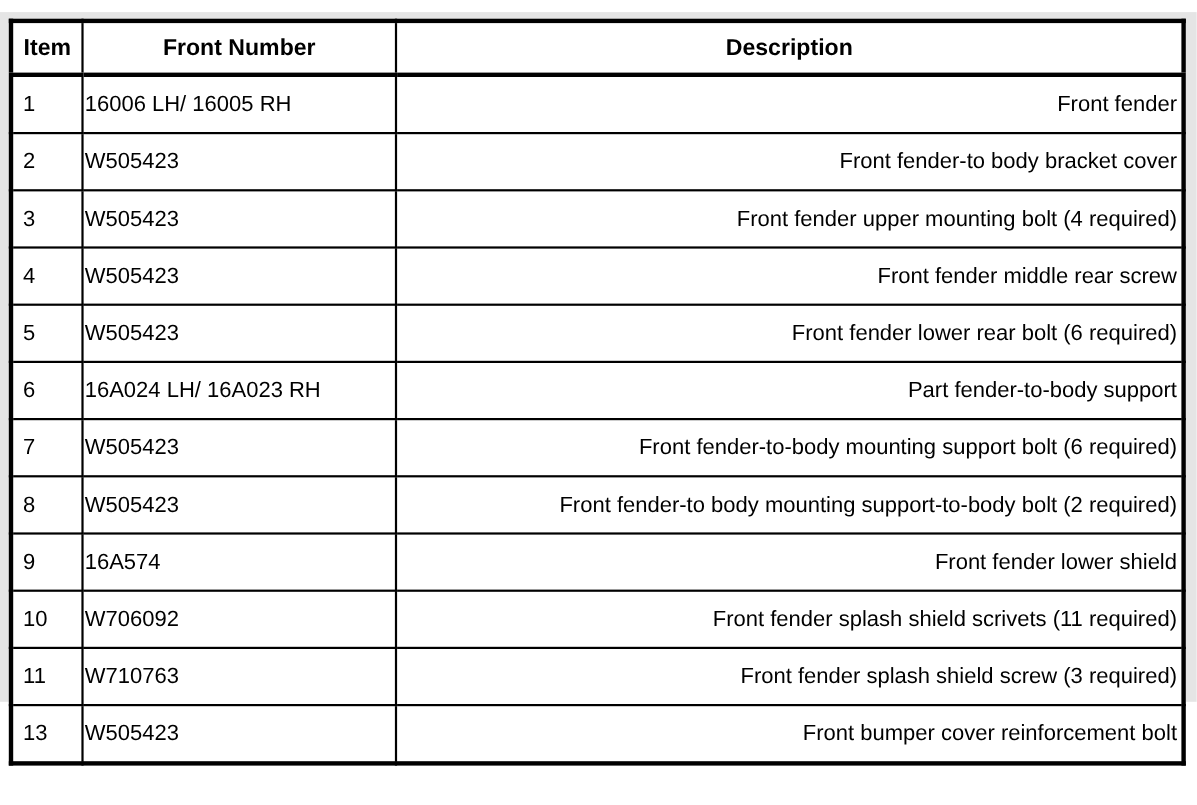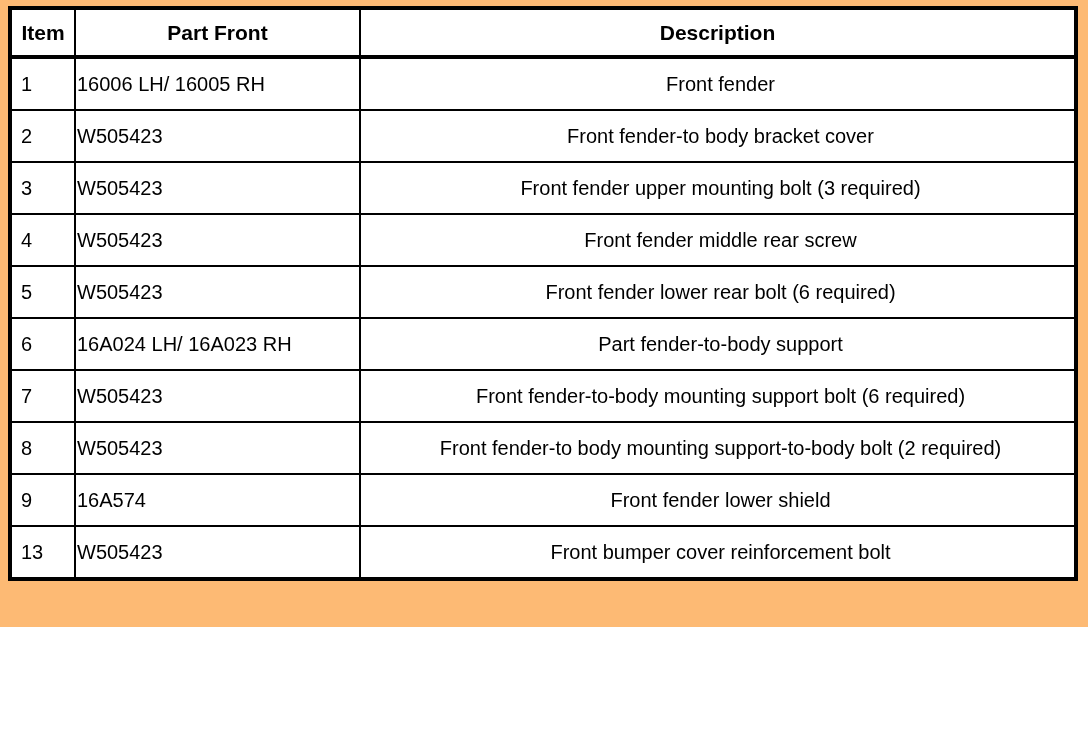--- a/index.html
+++ b/index.html
@@ -12,21 +12,22 @@
     height: 732px;
     overflow: hidden;
     font-family: "Liberation Sans", sans-serif;
     color: #000000;
   }
 
   .page {
     position: relative;
     width: 1088px;
     height: 627px;
-    background: #fdba74;
+    background: #e5e5e5;
+    margin-top: 11px;
   }
 
   .parts-table {
     position: absolute;
     left: 8px;
     top: 6px;
     width: 1070px;
     border-collapse: collapse;
     table-layout: fixed;
     background: #ffffff;
@@ -66,58 +67,58 @@
   .parts-table tbody td.last-col { border-right: none; }
 
   .cell-item {
     text-align: left;
     padding-left: 9px;
   }
   .cell-part {
     text-align: left;
   }
   .cell-desc {
-    text-align: center;
+    text-align: right;
     padding-left: 10px;
     padding-right: 4px;
   }
 </style>
 </head>
 <body>
 
 <div class="page">
 
   <table class="parts-table">
     <colgroup>
       <col class="col-item">
       <col class="col-part">
       <col class="col-desc">
     </colgroup>
     <thead>
       <tr>
         <th>Item</th>
-        <th>Part Front</th>
+        <th>Front Number</th>
         <th class="last-col">Description</th>
       </tr>
     </thead>
     <tbody id="table-body">
     <tr>
           <td class="cell-item">1</td>
           <td class="cell-part">16006 LH/ 16005 RH</td>
           <td class="cell-desc last-col">Front fender</td>
         </tr>
         <tr>
           <td class="cell-item">2</td>
           <td class="cell-part">W505423</td>
           <td class="cell-desc last-col">Front fender-to body bracket cover</td>
         </tr>
         <tr>
           <td class="cell-item">3</td>
           <td class="cell-part">W505423</td>
-          <td class="cell-desc last-col">Front fender upper mounting bolt (3 required)</td>
+          <td class="cell-desc last-col">Front fender upper mounting bolt (4 required)</td>
         </tr>
         <tr>
           <td class="cell-item">4</td>
           <td class="cell-part">W505423</td>
           <td class="cell-desc last-col">Front fender middle rear screw</td>
         </tr>
         <tr>
           <td class="cell-item">5</td>
           <td class="cell-part">W505423</td>
           <td class="cell-desc last-col">Front fender lower rear bolt (6 required)</td>
@@ -136,20 +137,30 @@
           <td class="cell-item">8</td>
           <td class="cell-part">W505423</td>
           <td class="cell-desc last-col">Front fender-to body mounting support-to-body bolt (2 required)</td>
         </tr>
         <tr>
           <td class="cell-item">9</td>
           <td class="cell-part">16A574</td>
           <td class="cell-desc last-col">Front fender lower shield</td>
         </tr>
         <tr>
+          <td class="cell-item">10</td>
+          <td class="cell-part">W706092</td>
+          <td class="cell-desc last-col">Front fender splash shield scrivets (11 required)</td>
+        </tr>
+        <tr>
+          <td class="cell-item">11</td>
+          <td class="cell-part">W710763</td>
+          <td class="cell-desc last-col">Front fender splash shield screw (3 required)</td>
+        </tr>
+        <tr>
           <td class="cell-item">13</td>
           <td class="cell-part">W505423</td>
           <td class="cell-desc last-col">Front bumper cover reinforcement bolt</td>
         </tr>
       </tbody>
   </table>
 
 </div>
 
 </body></html>

